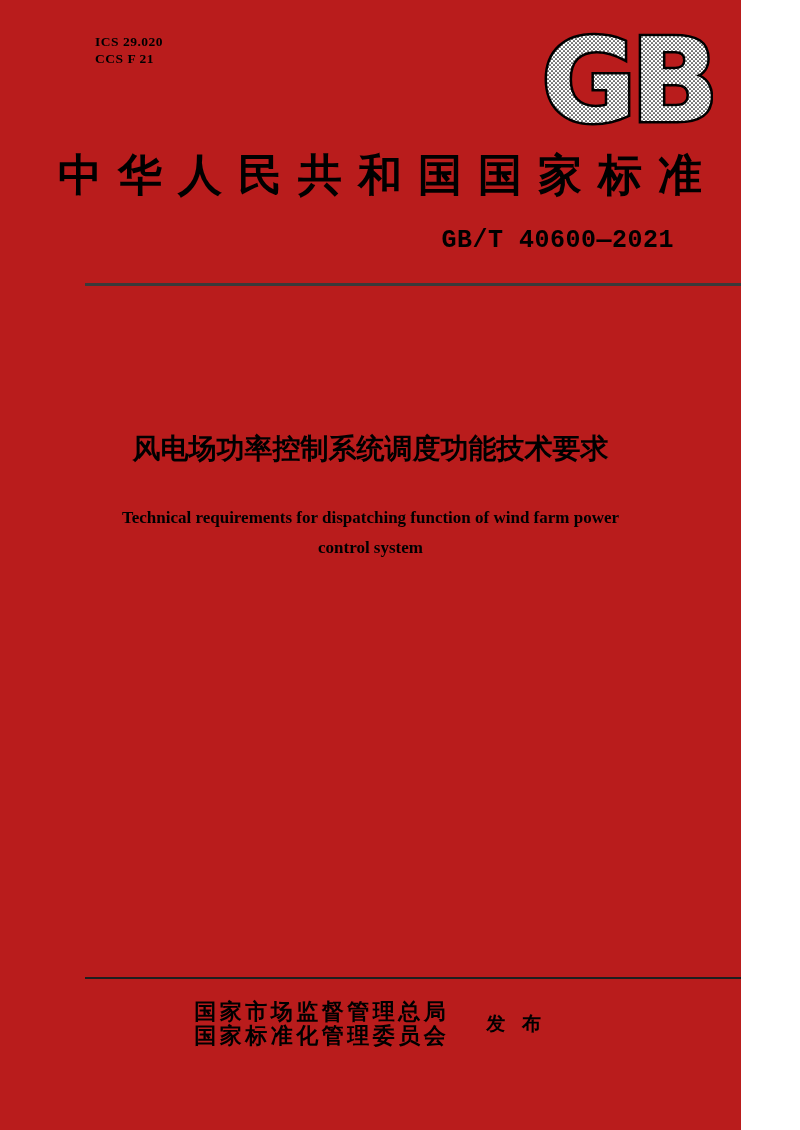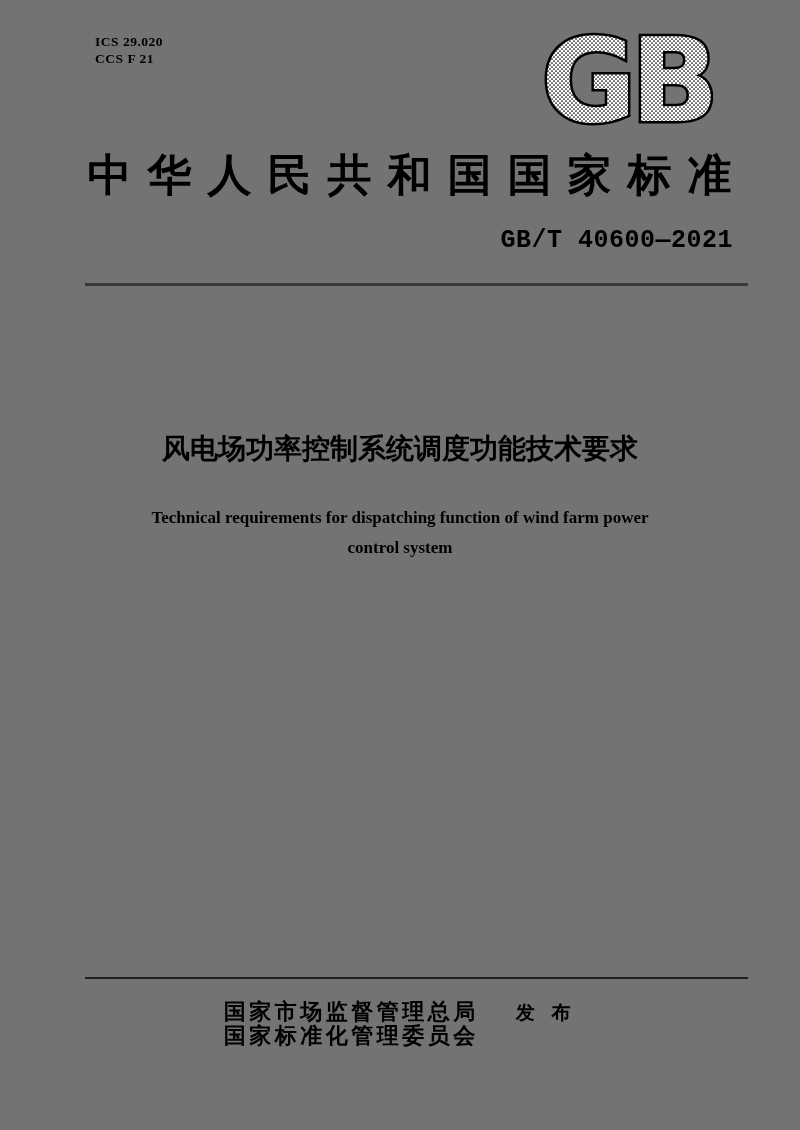--- a/index.html
+++ b/index.html
@@ -1,20 +1,20 @@
 <!DOCTYPE html>
 <html><head>
 <meta charset="utf-8">
 <style>
   html, body { margin: 0; padding: 0; background: #ffffff; }
   .page {
     position: relative;
-    width: 800px;
+    width: 741px;
     height: 1130px;
-    background: #737373;
+    background: #b91c1c;
     color: #000000;
     font-family: "Liberation Serif", serif;
     overflow: hidden;
   }
 
   .ics-block {
     position: absolute;
     left: 95px;
     top: 33px;
     font-size: 13.5px;
@@ -113,20 +113,21 @@
     background: #1f1f1f;
   }
 
   .footer {
     position: absolute;
     left: 0;
     right: 0;
     top: 1000px;
     display: flex;
     justify-content: center;
+    align-items: center;
     gap: 4px;
   }
   .publisher-block {
     font-size: 22px;
     font-weight: bold;
     line-height: 24px;
     letter-spacing: 3.5px;
     white-space: nowrap;
     font-family: "Liberation Serif", serif;
   }

